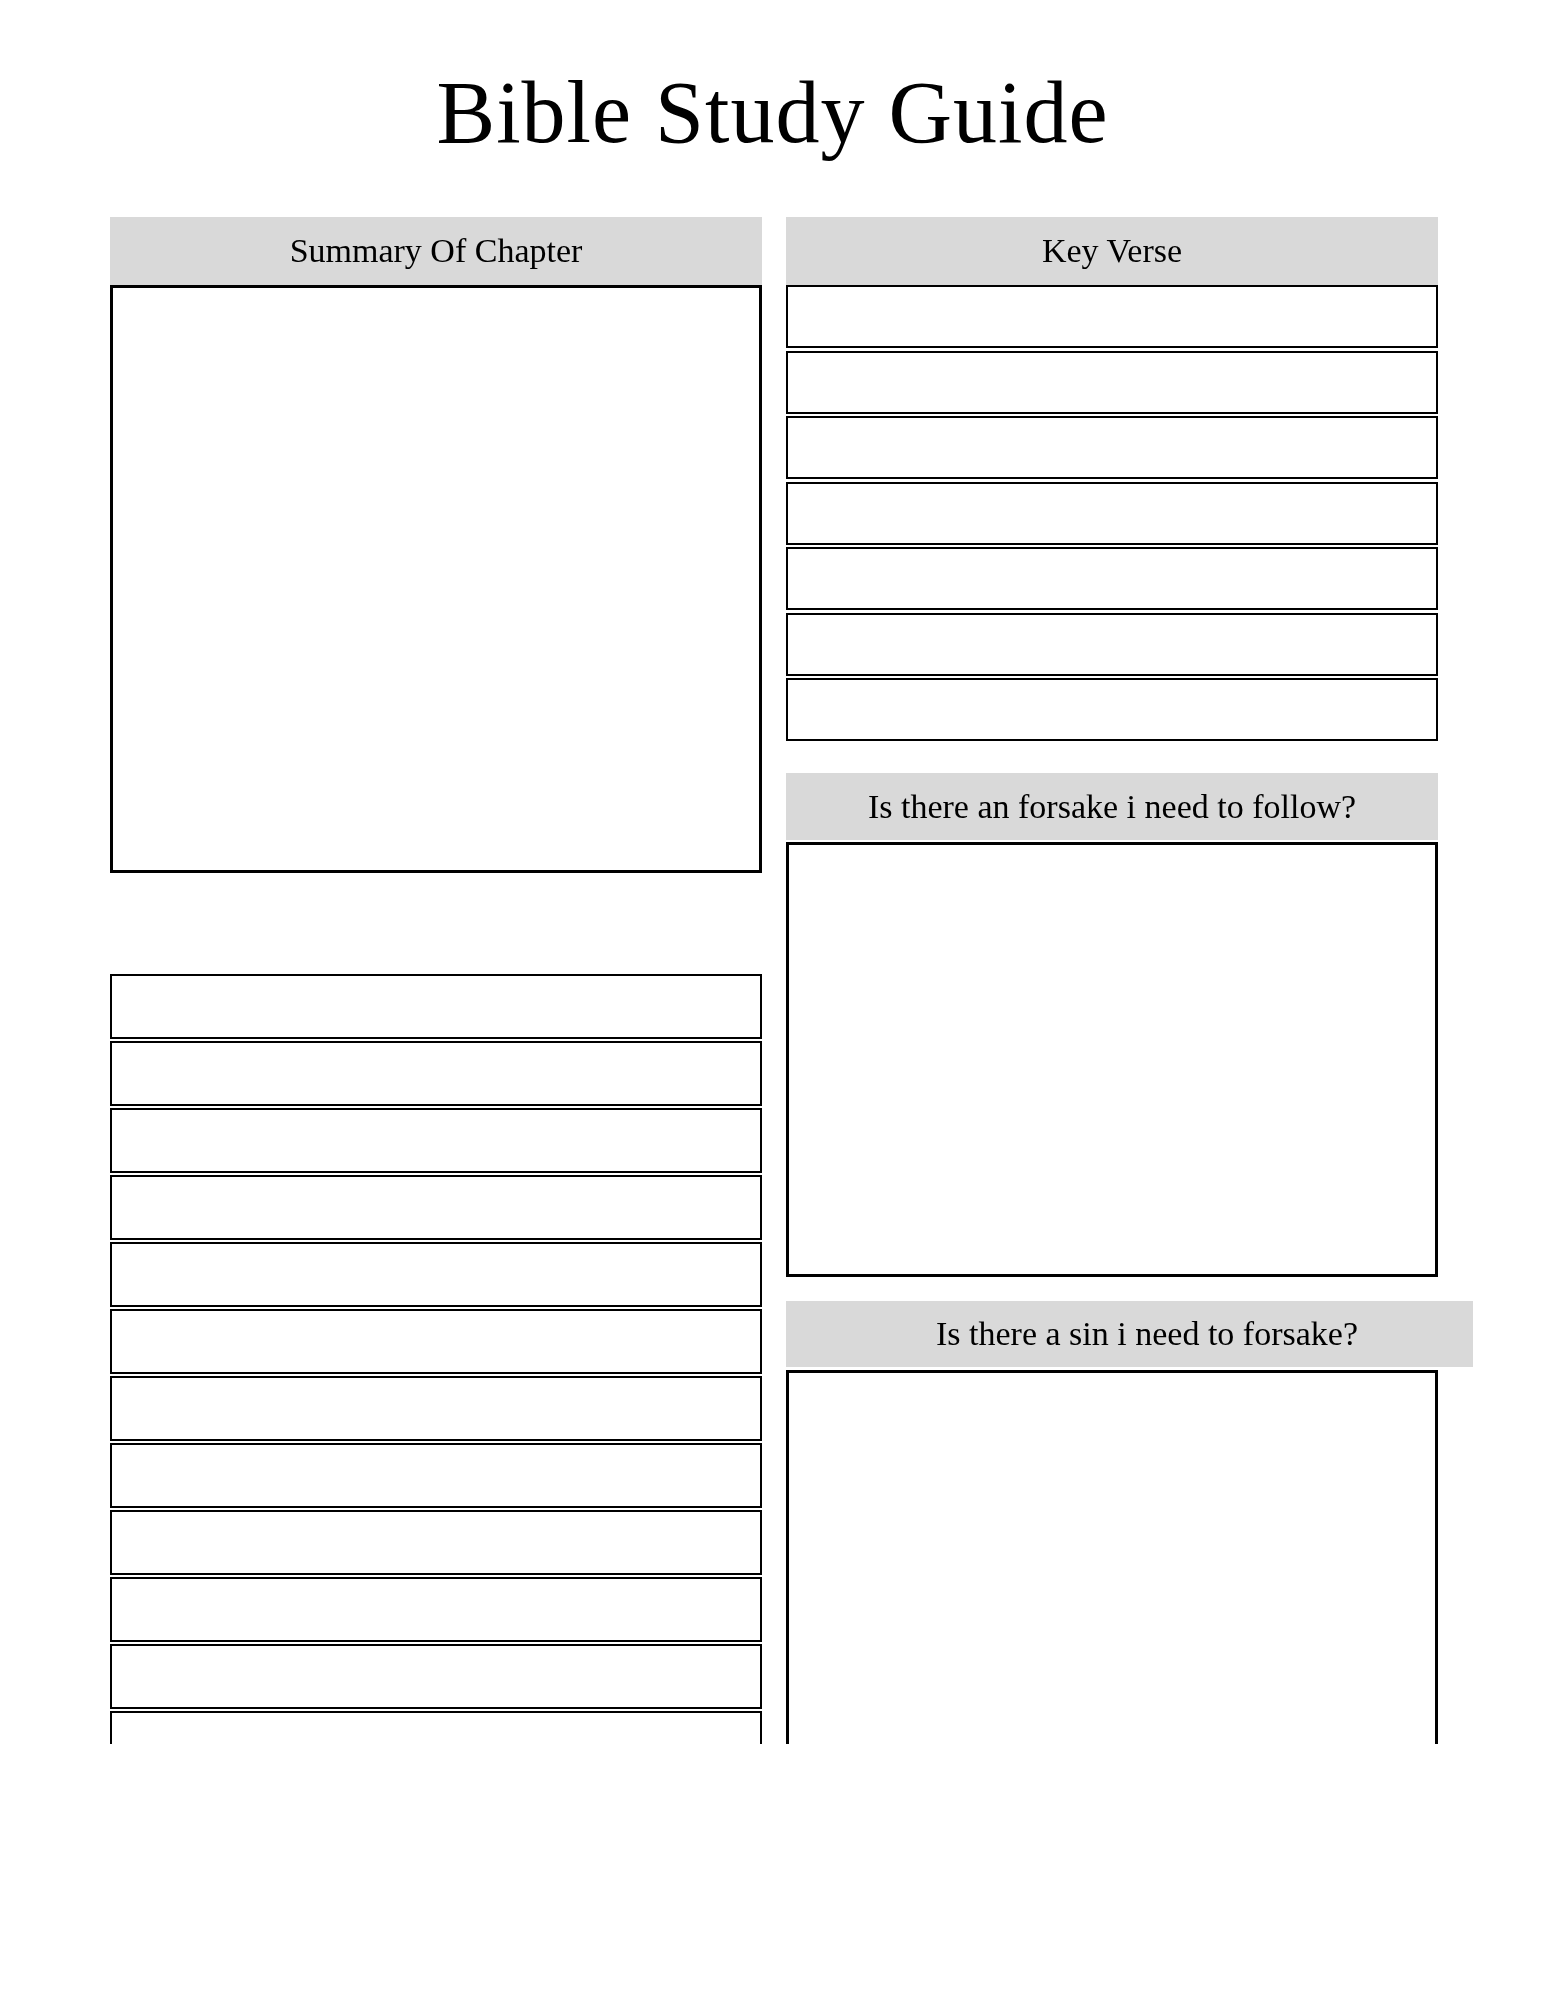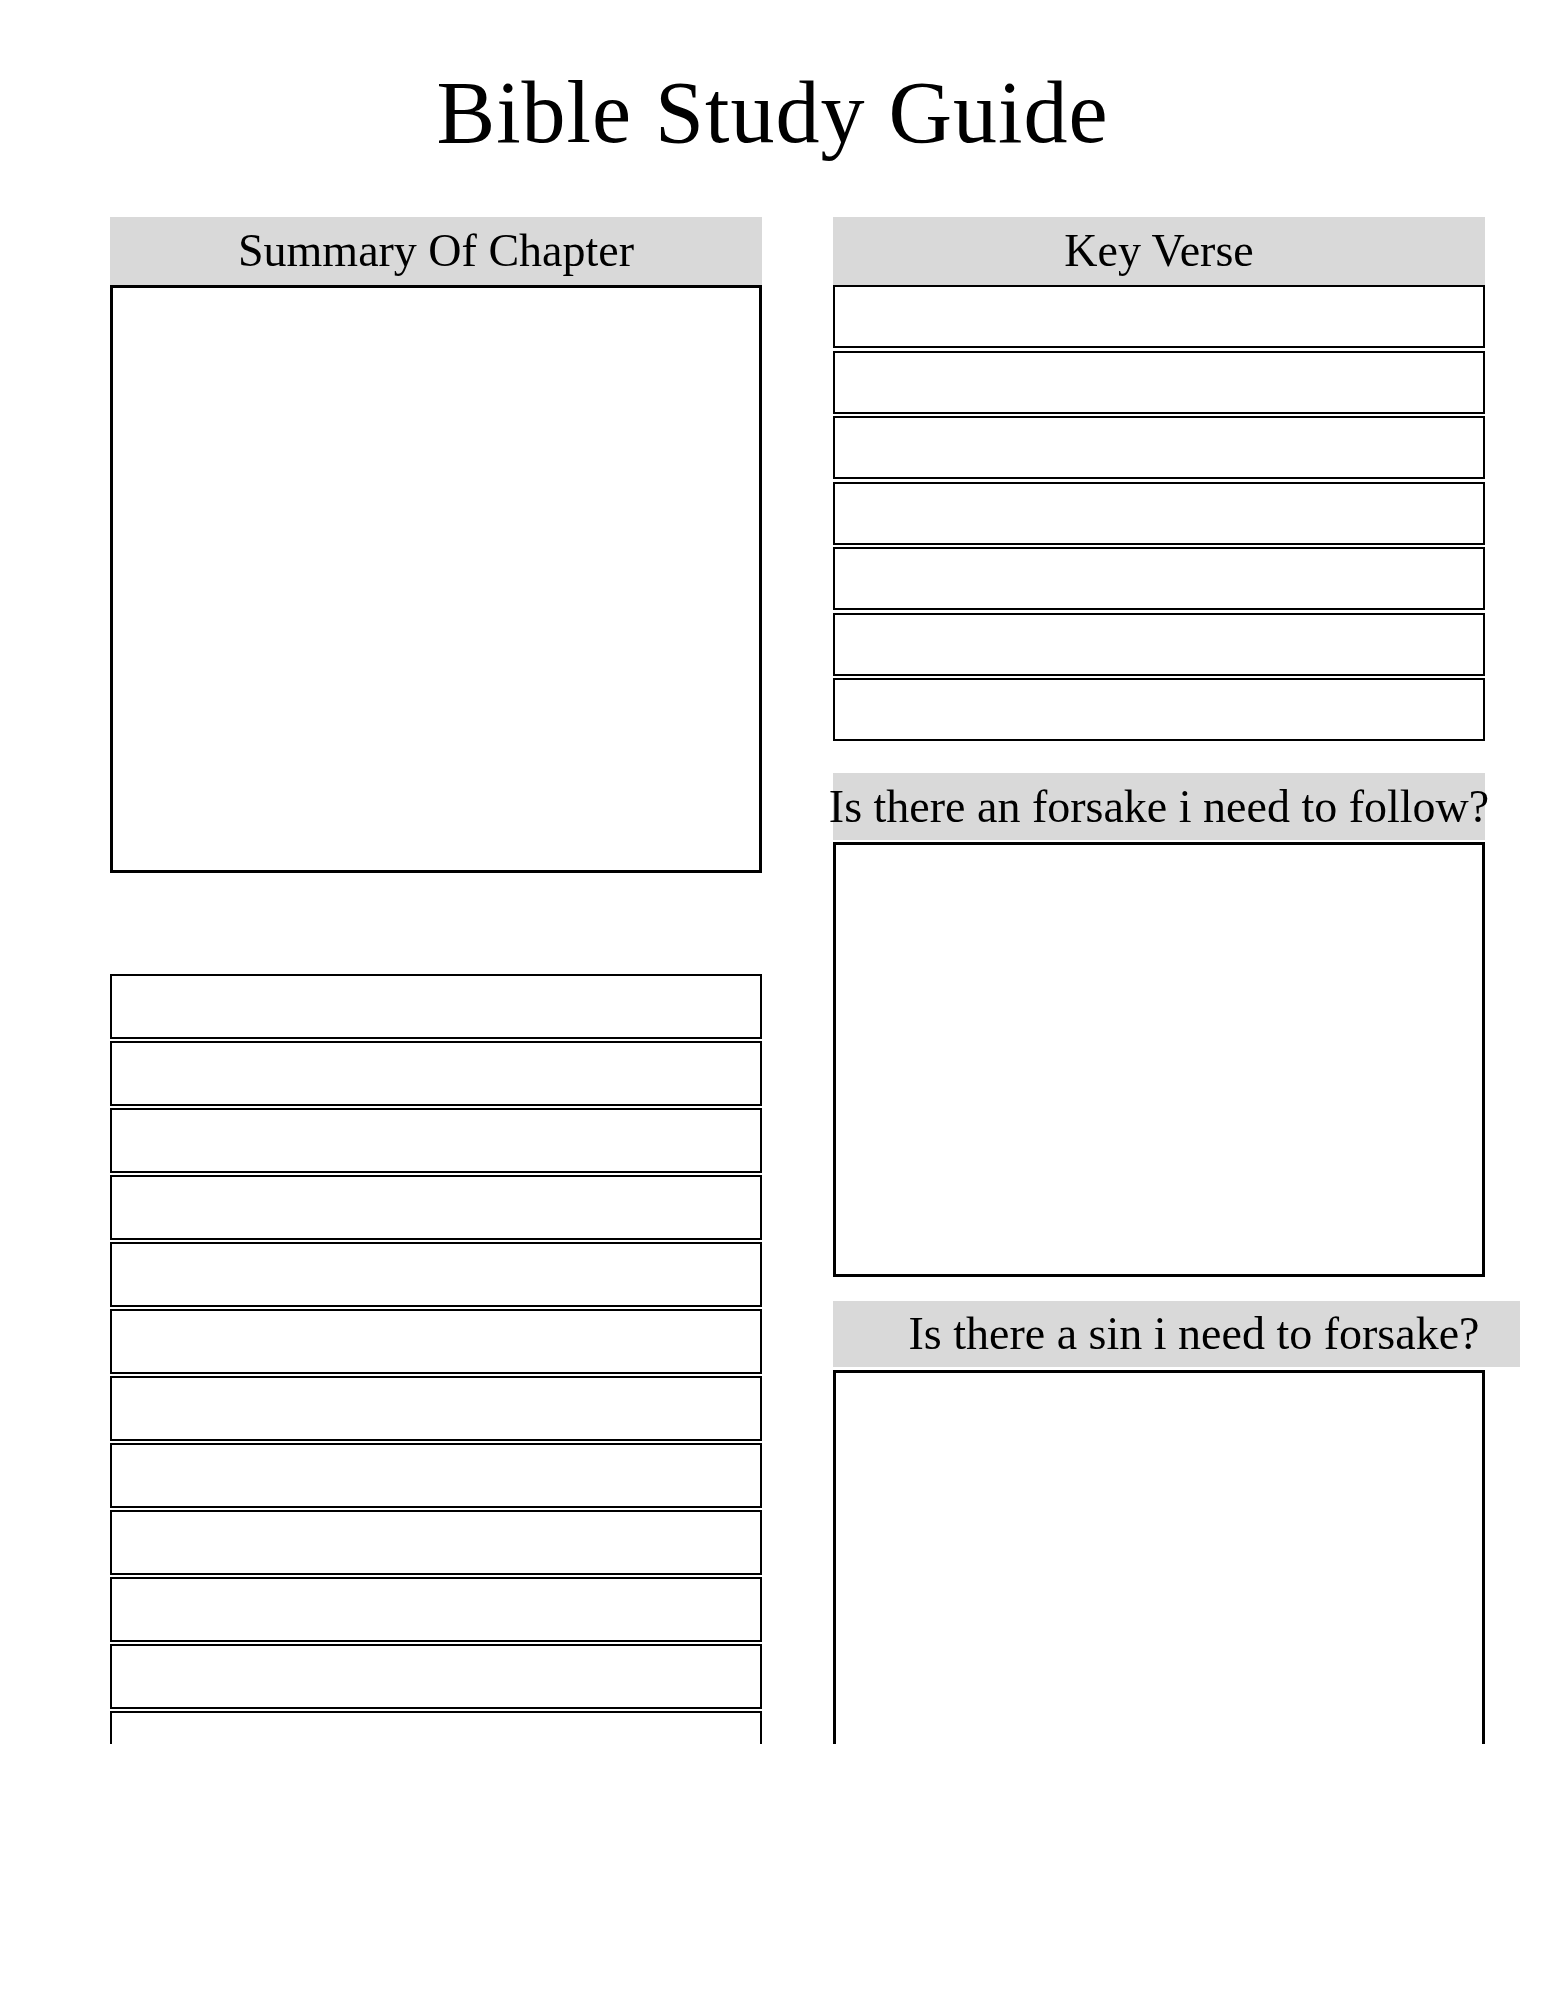--- a/index.html
+++ b/index.html
@@ -24,21 +24,21 @@
     line-height: 1.25;
     letter-spacing: 1px;
     color: var(--text-color, #000000);
   }
   .hdr {
     position: absolute;
     background: var(--header-bg, #d9d9d9);
     display: flex;
     align-items: center;
     justify-content: center;
-    font-size: 46px;
+    font-size: 34px;
     line-height: 1;
     white-space: nowrap;
     color: var(--text-color, #000000);
   }
   .box {
     position: absolute;
     background: #ffffff;
     border: 3px solid var(--border-color, #000000);
     box-sizing: border-box;
   }
@@ -51,21 +51,21 @@
     background: #ffffff;
     border: 2.5px solid var(--border-color, #000000);
     margin-bottom: 2.5px;
   }
   .row:last-child { margin-bottom: 0; }
   .kv-row  { height: 63px; }
   .app-row { height: 64.5px; }
 
   
   .left-col-x  { left: 110px; width: 652px; }
-  .right-col-x { left: 786px; width: 652px; margin-left: 47px; }
+  .right-col-x { left: 786px; width: 652px; }
 </style>
 </head>
 <body>
 
 <div class="page">
 
   <h1 class="title">Bible Study Guide</h1>
 
   <div class="hdr left-col-x" style="top: 217px; height: 68px;">Summary Of Chapter</div>
 

